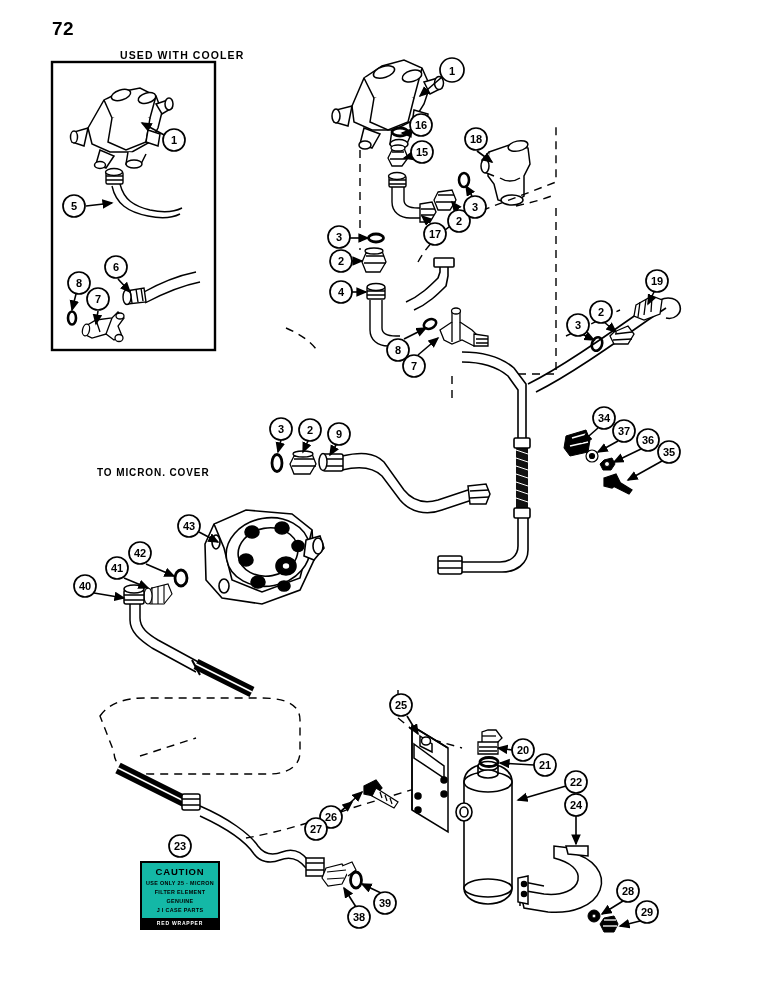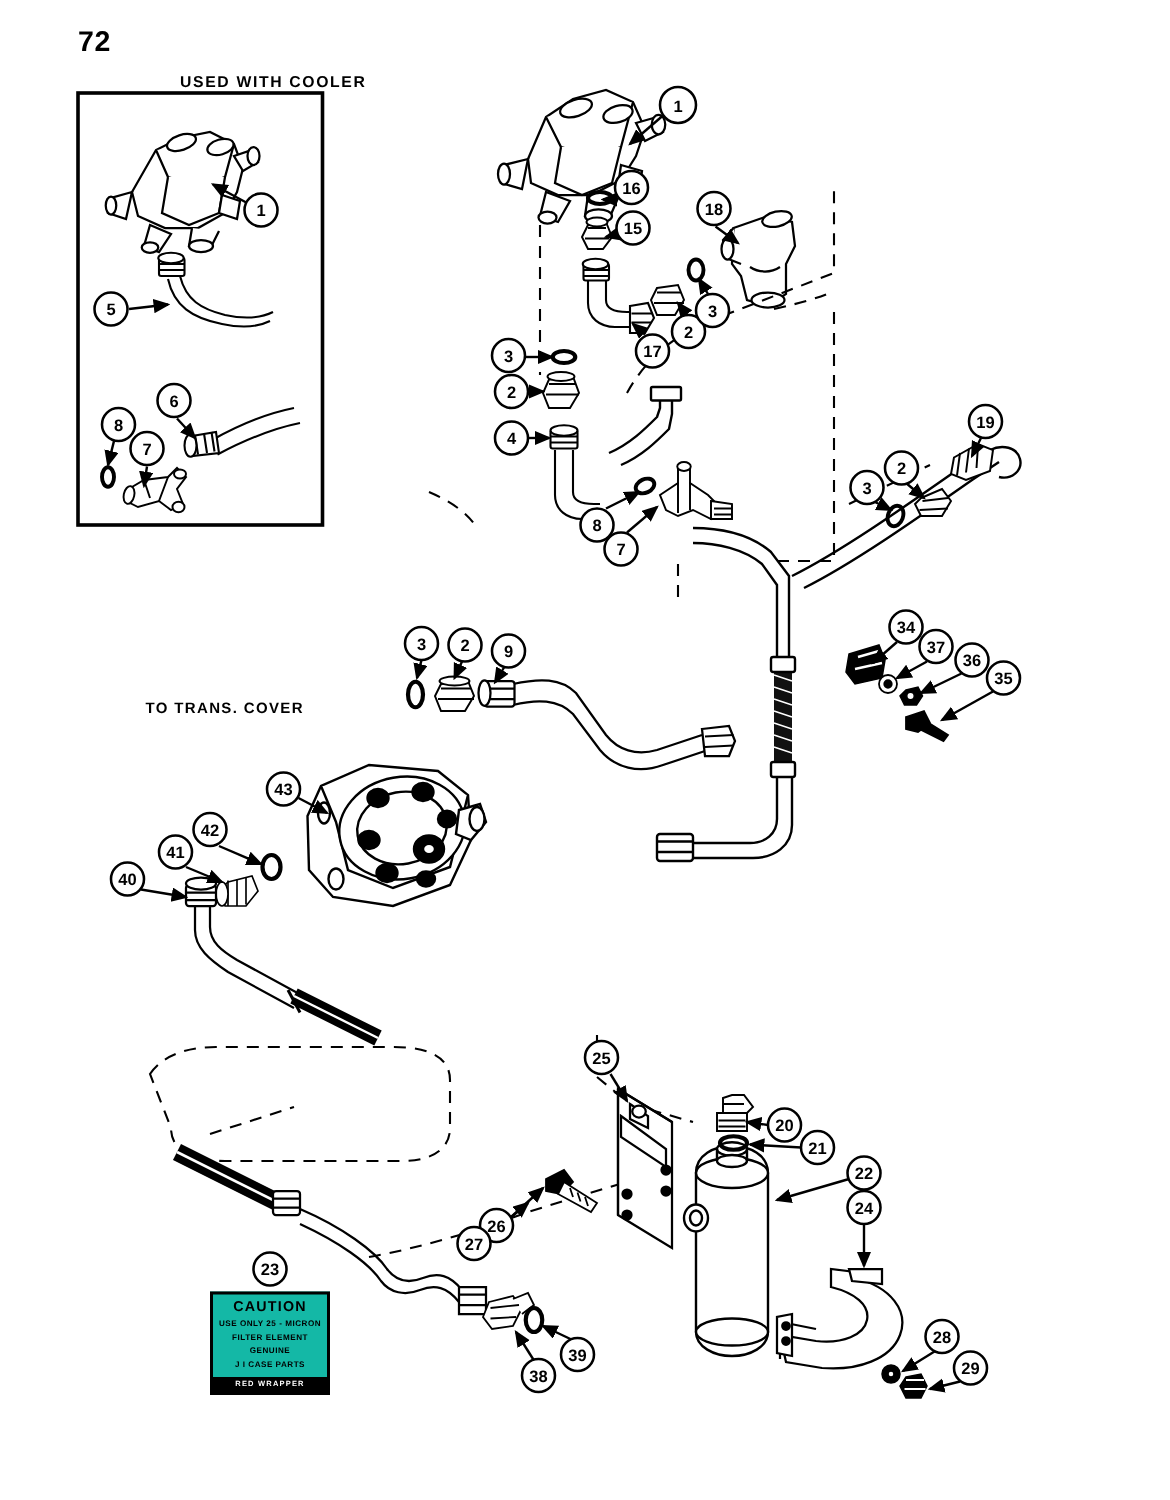--- a/index.html
+++ b/index.html
@@ -106,21 +106,21 @@
 
   <div class="page-number">72</div>
   <div class="inset-title">USED WITH COOLER</div>
 
   <div class="diagram-label lbl-to-oil-cooler">
     TO OIL<br>COOLER
   </div>
   <div class="diagram-label lbl-from-oil-cooler">
     FROM<br>OIL COOLER
   </div>
-  <div class="diagram-label lbl-to-trans-cover">TO TRANS. COVER</div>
+  <div class="diagram-label lbl-to-trans-cover">TO MICRON. COVER</div>
 
   <div class="caution-box">
     <div class="caution-title">CAUTION</div>
     <div class="caution-line">USE ONLY 25 - MICRON</div>
     <div class="caution-line">FILTER ELEMENT</div>
     <div class="caution-line">GENUINE</div>
     <div class="caution-line">J I CASE PARTS</div>
     <div class="caution-footer">RED WRAPPER</div>
   </div>
 

